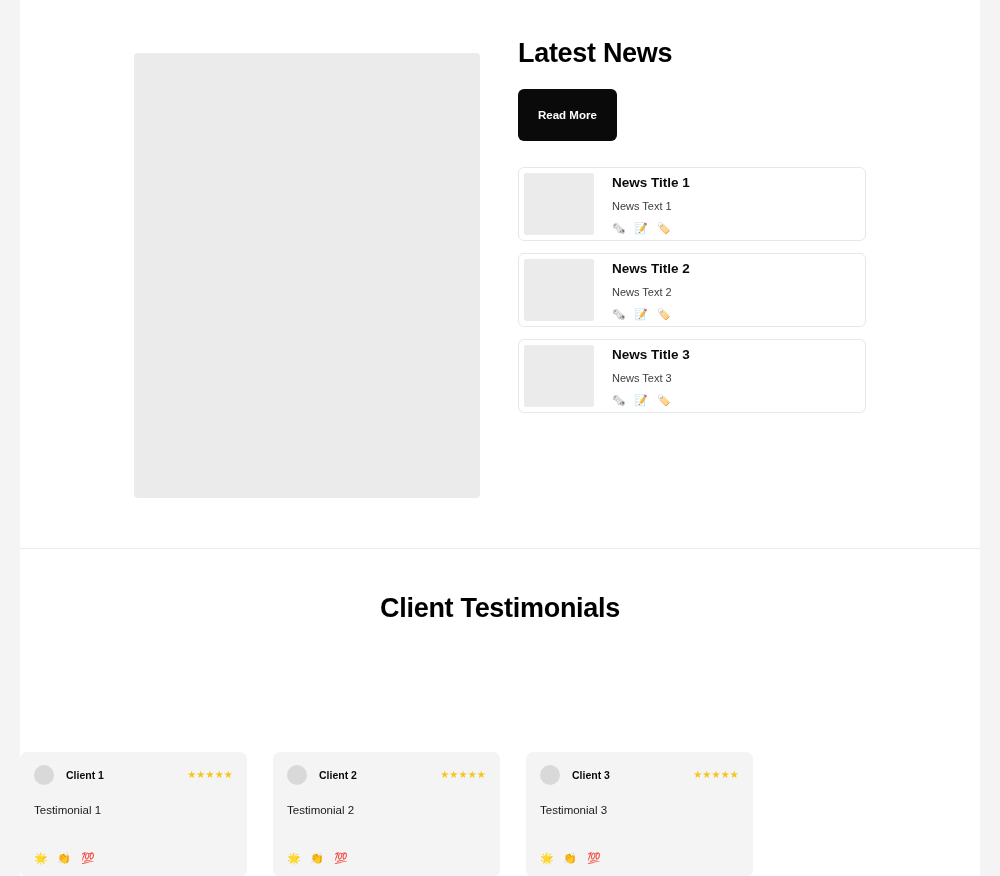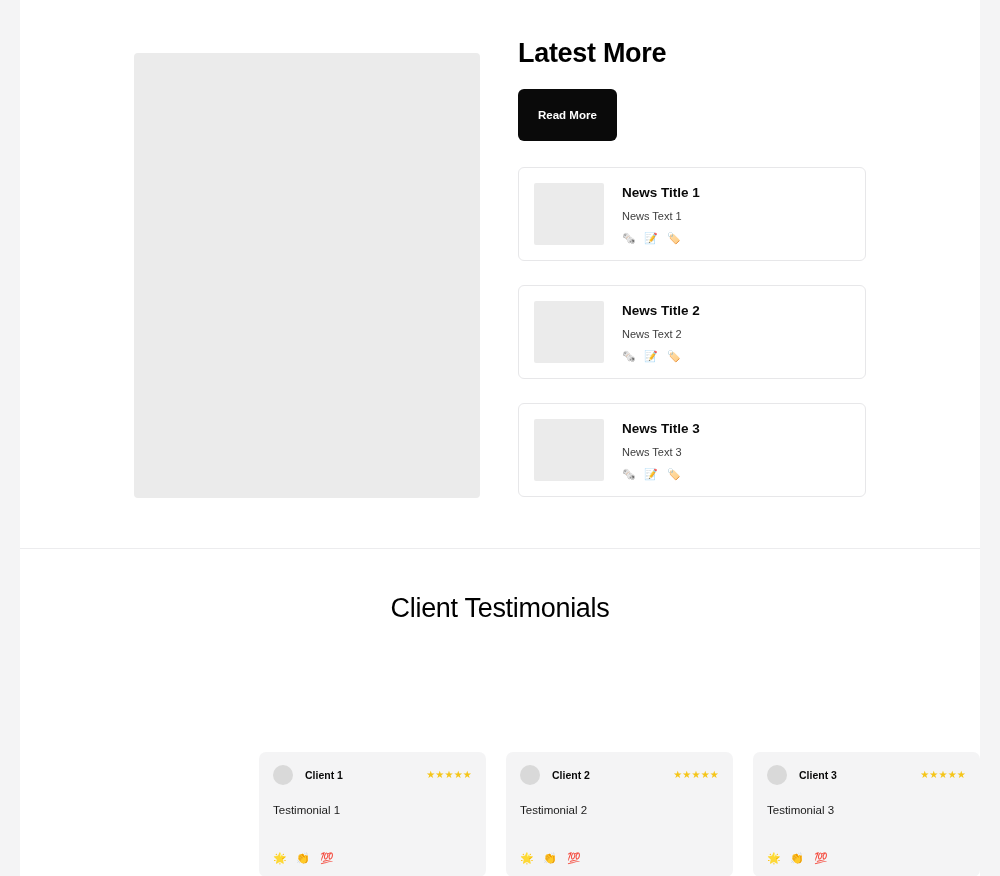--- a/index.html
+++ b/index.html
@@ -75,22 +75,22 @@
   }
 
   .news-list { margin-top: 26px; }
 
   .news-card {
     display: flex;
     align-items: center;
     background: #ffffff;
     border: 1px solid #e7e7e9;
     border-radius: 6px;
-    padding: 15px;
-    margin-bottom: 24px;
+    padding: 5px;
+    margin-bottom: 12px;
   }
 
   .news-thumb {
     width: 70px;
     height: 62px;
     background: #ebebeb;
     border-radius: 2px;
     flex: 0 0 auto;
   }
 
@@ -123,41 +123,41 @@
   
   .testimonials-section {
     position: relative;
     padding-top: 42px;
   }
 
   .t-head { text-align: center; }
 
   .t-title {
     font-size: 27px;
-    font-weight: normal;
+    font-weight: bold;
     color: #000000;
     letter-spacing: -0.3px;
     line-height: 34px;
   }
 
   .t-sub {
     margin-top: 18px;
     font-size: 11.5px;
     color: #3d3d3d;
     line-height: 16px;
   }
 
   .t-cards {
     position: absolute;
     left: 0;
     top: 203px;
     width: 960px;
     display: flex;
-    justify-content: flex-end;
-    gap: 20px;
+    justify-content: flex-start;
+    gap: 26px;
   }
 
   .t-card {
     width: 227px;
     height: 125px;
     background: #f4f4f5;
     border-radius: 7px;
     padding: 13px 14px;
     position: relative;
   }
@@ -216,21 +216,21 @@
 <body>
 
 <div class="page">
 
   <section class="news-section">
 
     <div class="hero-placeholder"></div>
 
     <div class="news-col">
 
-      <h1 class="section-title">Latest More</h1>
+      <h1 class="section-title">Latest News</h1>
 
 
       <button class="btn-dark">Read More</button>
 
       <div class="news-list">
 
         <article class="news-card">
           <div class="news-thumb"></div>
           <div class="news-body">
             <div class="news-title">News Title 1</div>

